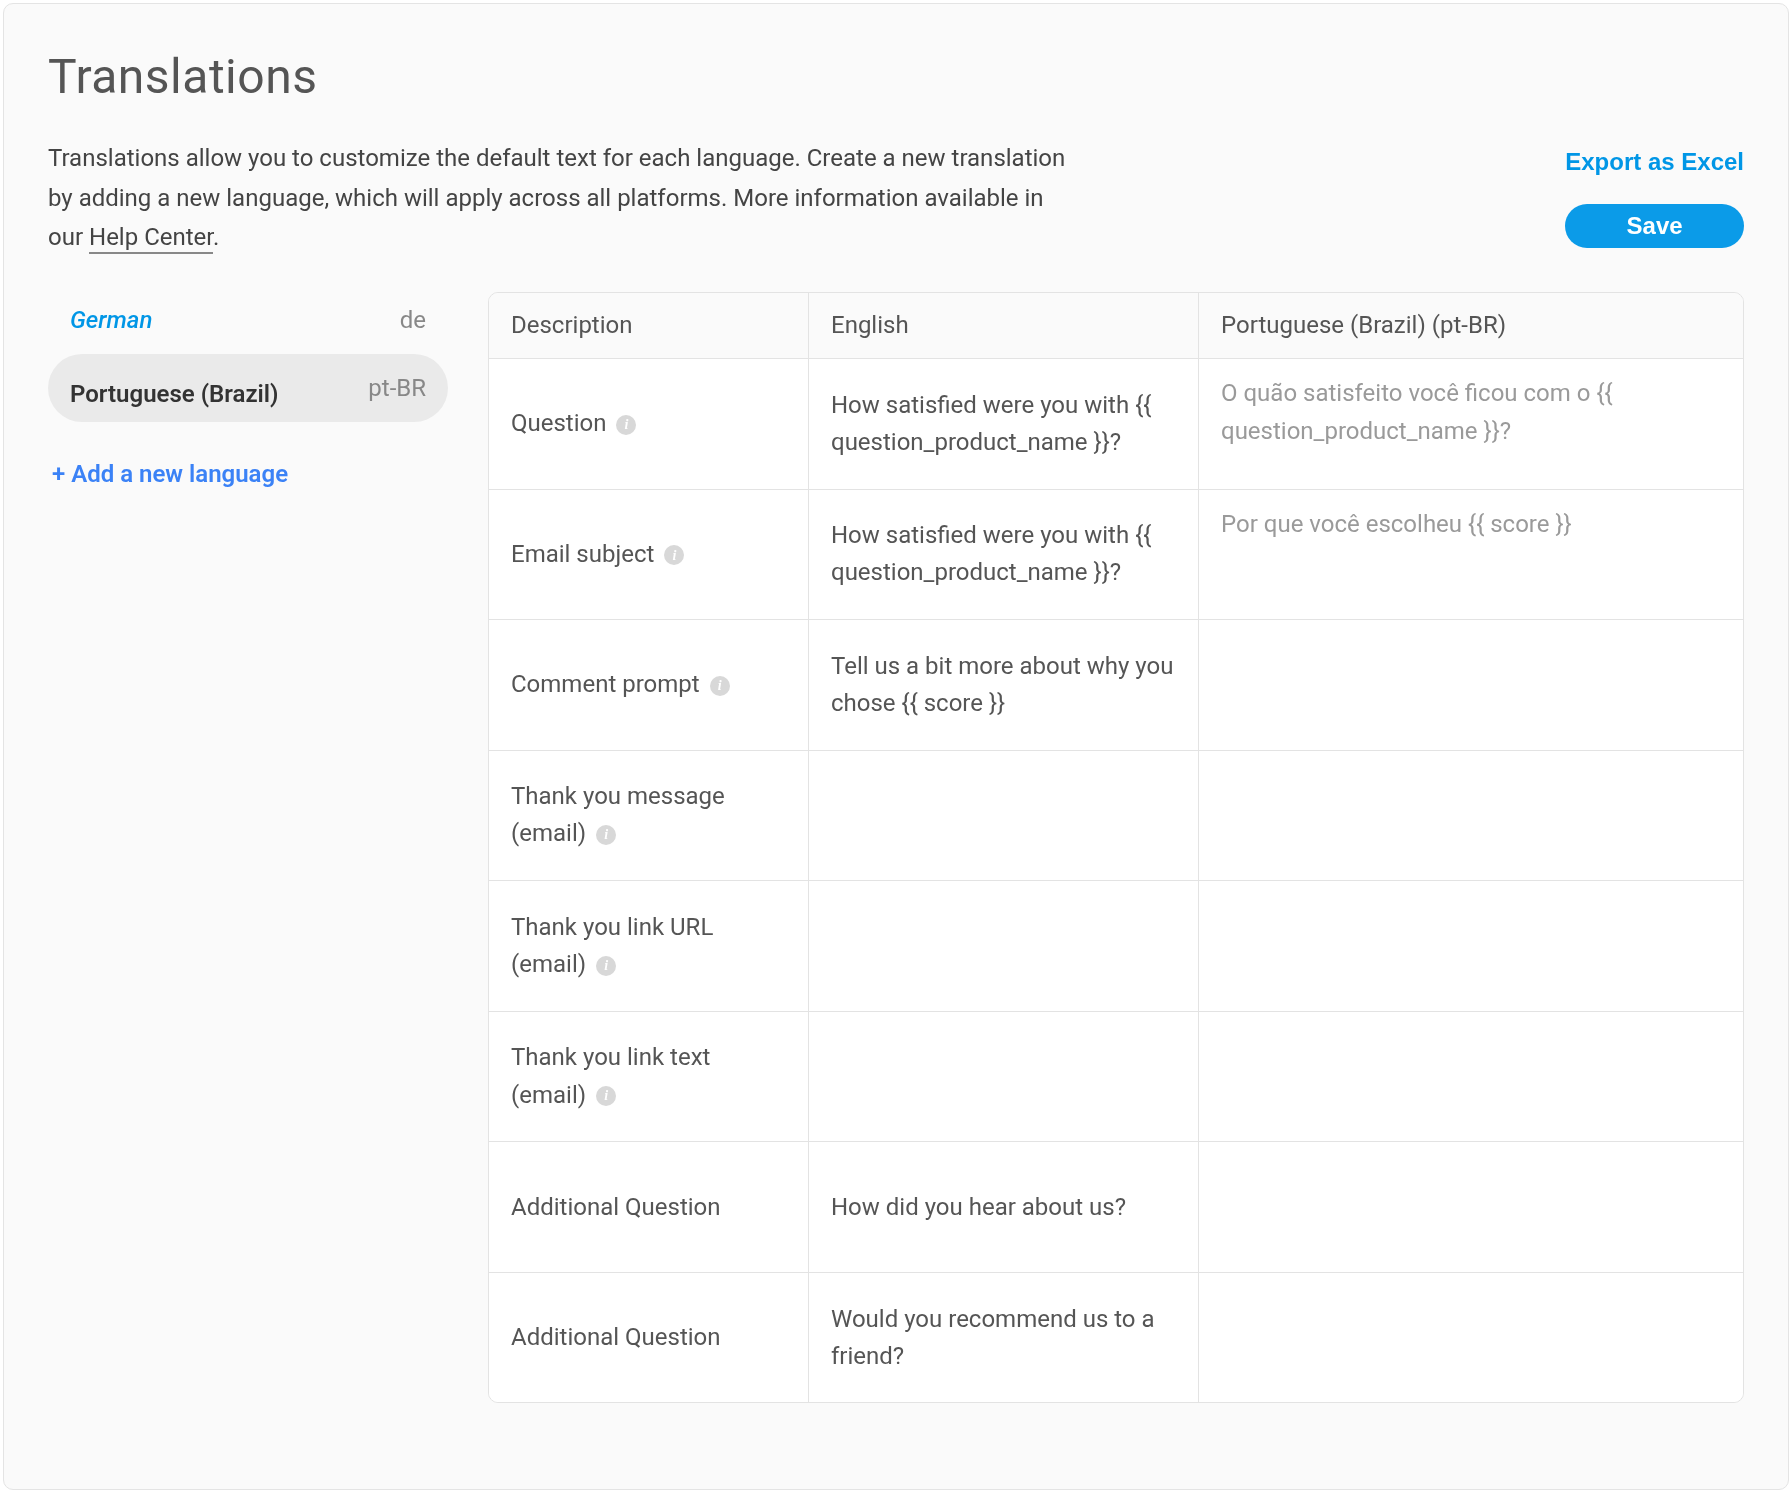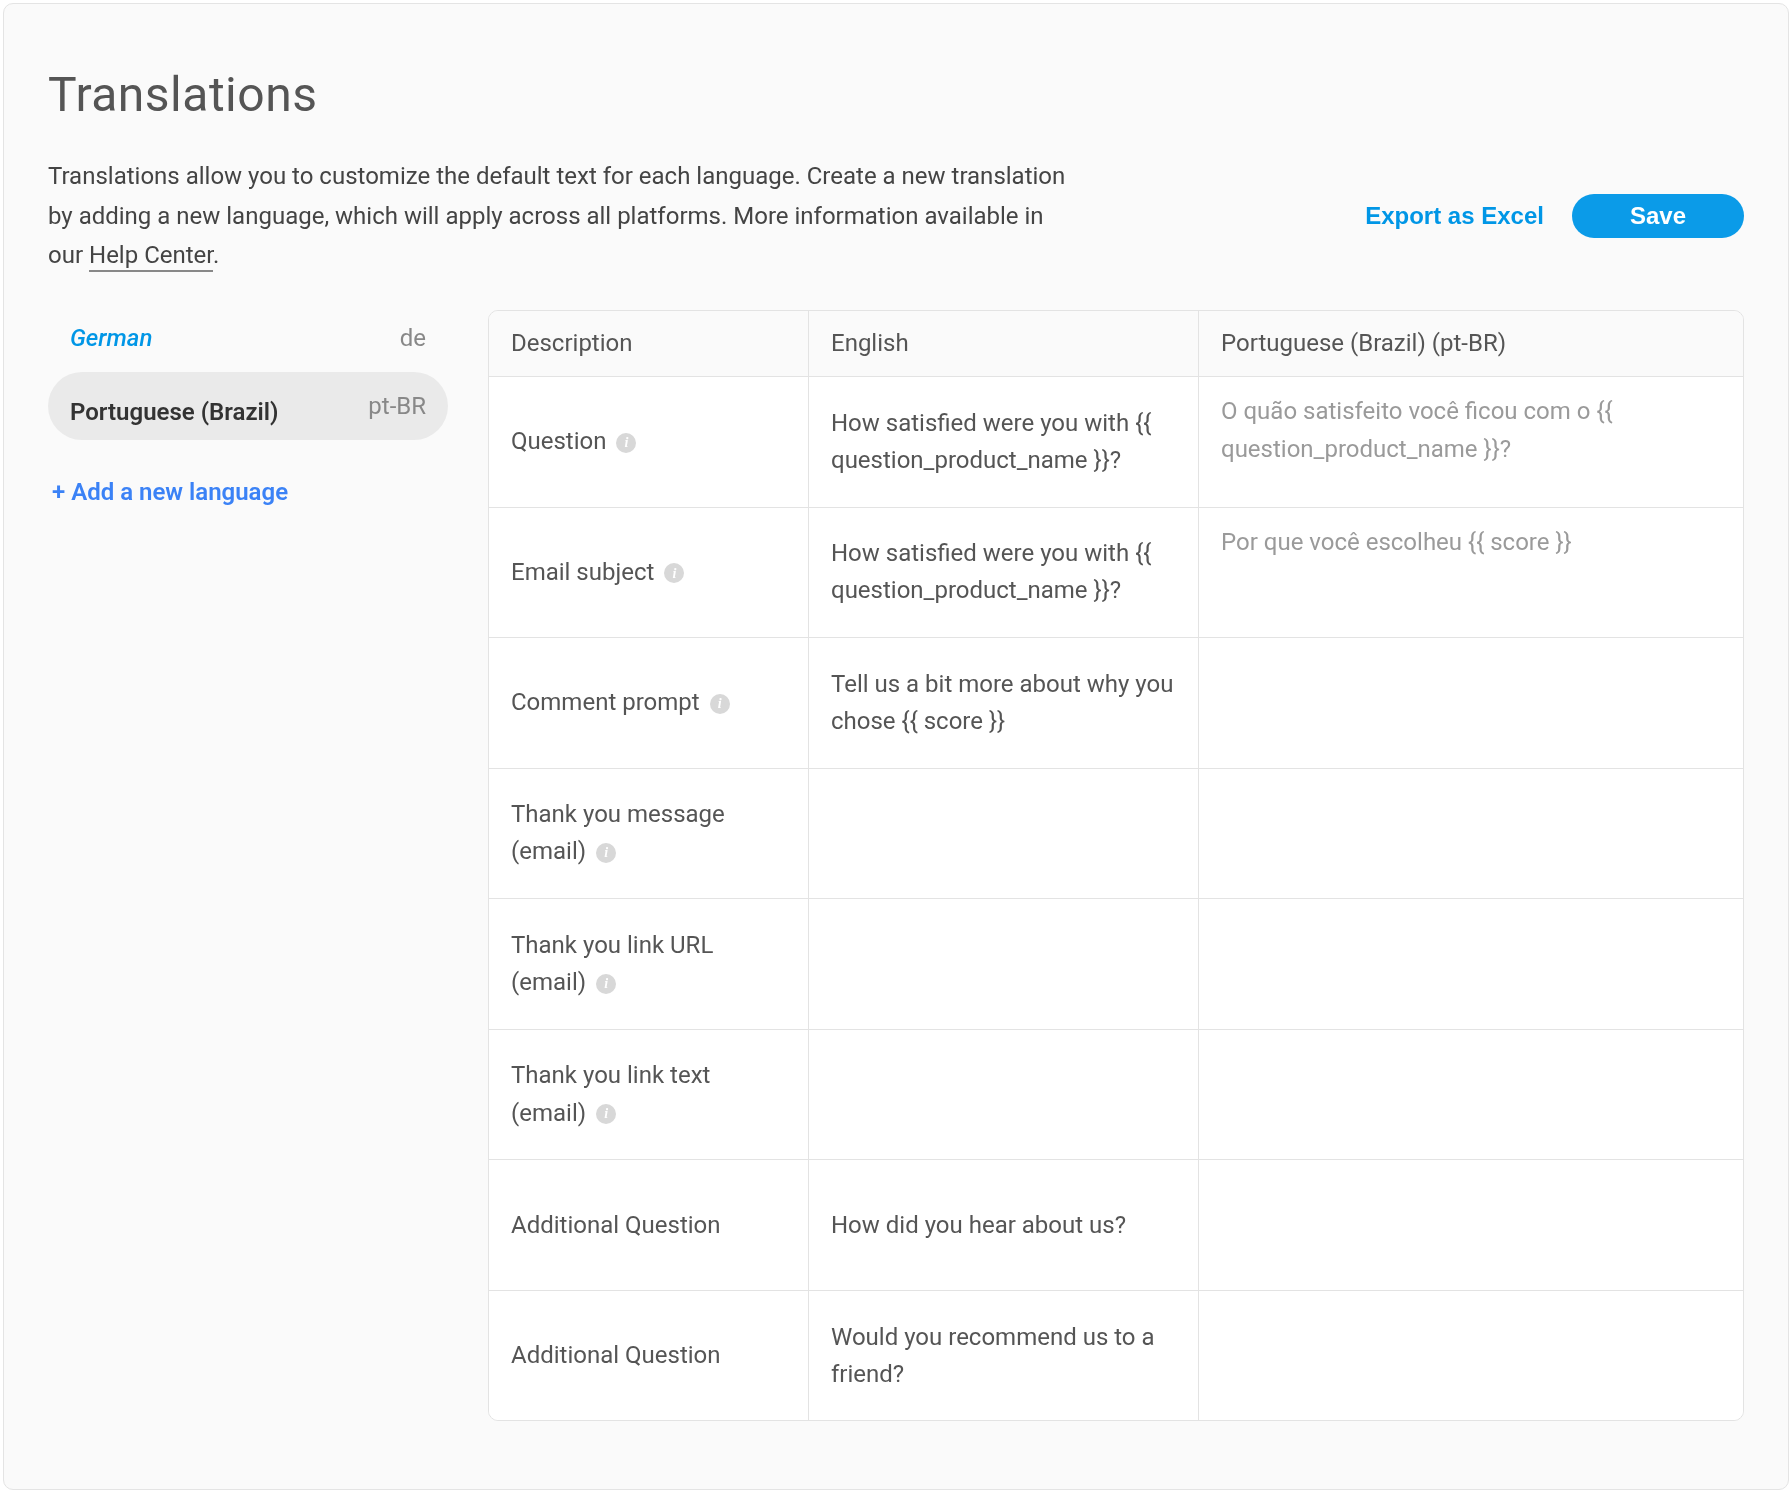--- a/index.html
+++ b/index.html
@@ -17,21 +17,21 @@
     height: 100%;
     border: 1px solid #e4e4e4;
     border-radius: 10px;
     background: #fafafa;
     padding: 36px 44px 44px 44px;
   }
   .page-title {
     font-size: 48px;
     font-weight: 400;
     color: #555;
-    margin: 26px 0 34px 0;
+    margin: 8px 0 34px 0;
     letter-spacing: 0.5px;
   }
   .header-row {
     display: flex;
     justify-content: space-between;
     align-items: center;
     margin-bottom: 34px;
   }
   .intro {
     font-size: 24px;
@@ -41,20 +41,21 @@
   }
   .intro a {
     color: #444;
     text-decoration: none;
     border-bottom: 2px solid #888;
     padding-bottom: 1px;
   }
   .action-bar {
     display: flex;
     gap: 28px;
+    flex-direction: column;
   }
   .link-btn {
     background: none;
     border: none;
     color: #0096e6;
     font-size: 24px;
     font-weight: 600;
     cursor: pointer;
     padding: 0;
   }

